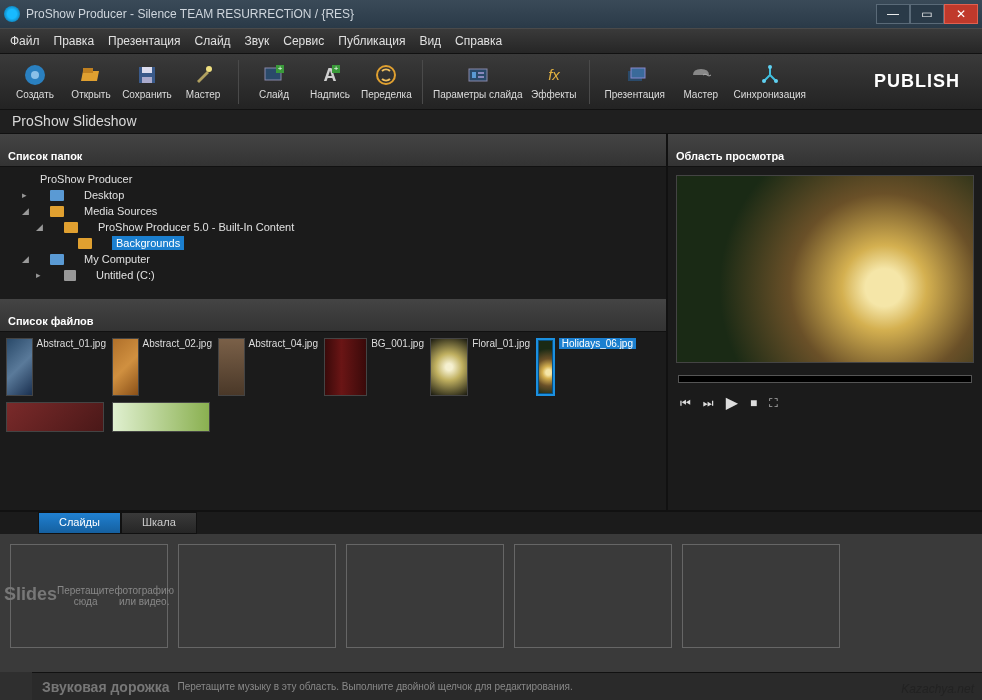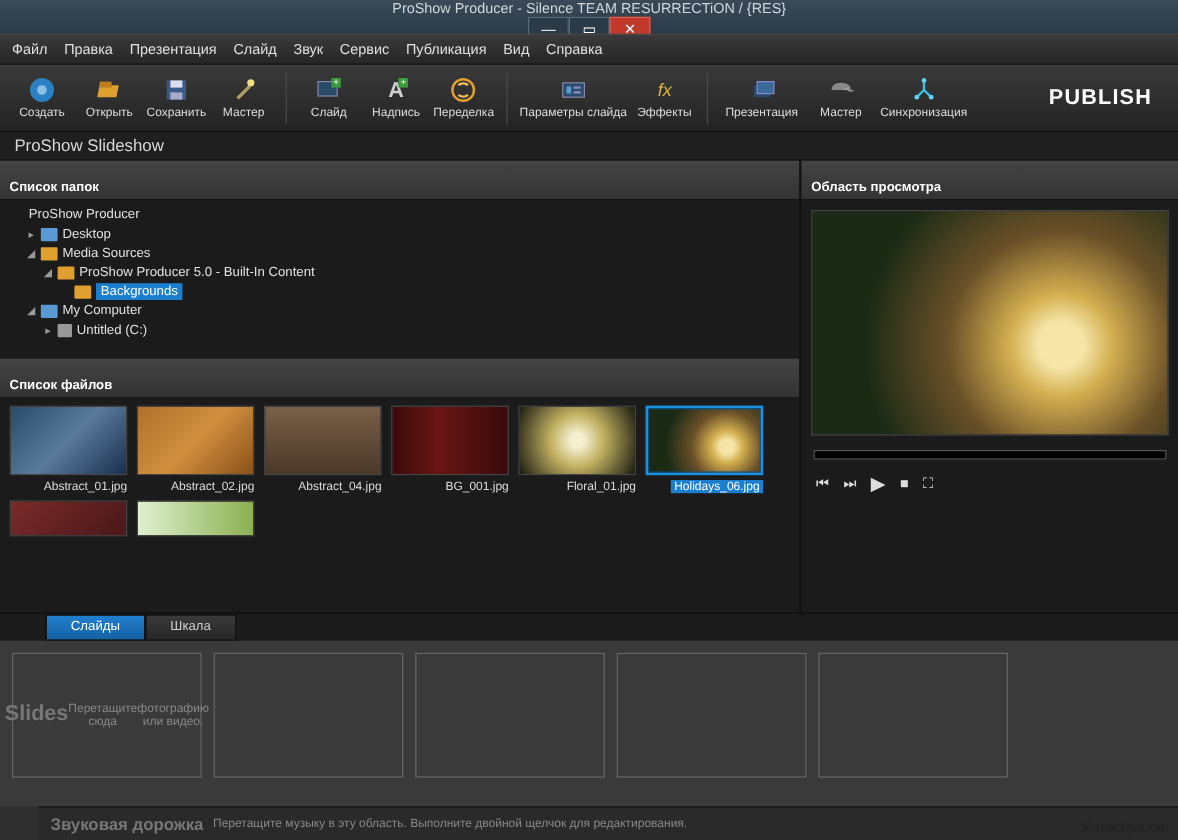--- a/index.html
+++ b/index.html
@@ -1,50 +1,50 @@
 <!DOCTYPE html>
 <html><head>
 <meta charset="utf-8">
 <style>
 * { margin: 0; padding: 0; box-sizing: border-box; font-family: "Segoe UI", Tahoma, sans-serif; }
 body { width: 982px; height: 700px; background: #000; overflow: hidden; }
 .window { width: 982px; height: 700px; background: #2a2a2a; display: flex; flex-direction: column; }
-.titlebar { height: 28px; background: linear-gradient(#3a4a58,#2a3a48); display: flex; align-items: center; padding: 0 4px; color: #cfd6dd; font-size: 12px; flex-direction: column; }
+.titlebar { height: 28px; background: linear-gradient(#3a4a58,#2a3a48); display: flex; align-items: center; padding: 0 4px; color: #cfd6dd; font-size: 12px; }
 .titlebar .app-icon { width: 16px; height: 16px; margin-right: 6px; border-radius: 50%; background: radial-gradient(circle,#18baff 40%,#0a5a8a); }
 .titlebar .title-text { flex: 1; }
 .titlebar .winbtns { display: flex; gap: 0; }
 .titlebar .winbtn { width: 34px; height: 20px; display: flex; align-items: center; justify-content: center; font-size: 12px; color: #fff; }
 .winbtn.min { background: #2a3a48; border:1px solid #5a6a78;}
 .winbtn.max { background: #2a3a48; border:1px solid #5a6a78;}
 .winbtn.close { background: #c0392b; border:1px solid #e06050;}
 .menubar { height: 26px; background: linear-gradient(#3a3a3a,#262626); display: flex; align-items: center; padding: 0 10px; gap: 14px; font-size: 12px; color: #e0e0e0; border-top:1px solid #4a4a4a; border-bottom:1px solid #111; }
 .menubar span { cursor: pointer; }
 .toolbar { height: 56px; background: linear-gradient(#3a3a3a,#232323); display: flex; align-items: center; padding: 0 10px; gap: 6px; border-bottom: 1px solid #111; }
 .tbtn { display: flex; flex-direction: column; align-items: center; justify-content: center; color: #dcdcdc; font-size: 10px; min-width: 50px; height: 50px; cursor: pointer; gap: 2px; }
 .tbtn .ticon { width: 24px; height: 24px; display:flex; align-items:center; justify-content:center;}
 .tsep { width: 1px; height: 44px; background: #4a4a4a; margin: 0 4px; }
 .publish { margin-left: auto; color: #fff; font-size: 18px; font-weight: bold; letter-spacing: 1px; padding: 0 12px; cursor:pointer;}
 .titlepane { height: 24px; background: #1f1f1f; color: #d8d8d8; font-size: 14px; padding: 3px 12px; border-bottom:1px solid #111;}
 .main { flex: 1; display: flex; background: #2f2f2f; min-height:0; }
 .leftcol { flex: 1; display: flex; flex-direction: column; min-width:0;}
 .rightcol { width: 316px; display: flex; flex-direction: column; border-left: 2px solid #111; }
 .panehdr { height: 18px; background: linear-gradient(#444,#333); color: #fff; font-size: 11px; font-weight: bold; padding: 16px 8px; border-bottom:1px solid #111;}
 .tree { height: 132px; background: #1b1b1b; color: #e0e0e0; font-size: 11px; padding: 4px 6px; overflow: hidden; }
-.tree .row { display: flex; align-items: center; height: 16px; gap: 4px; text-align: center; }
+.tree .row { display: flex; align-items: center; height: 16px; gap: 20px; }
 .tree .ind0 { padding-left: 2px; }
 .tree .ind1 { padding-left: 16px; }
 .tree .ind2 { padding-left: 30px; }
 .tree .ind3 { padding-left: 44px; }
 .tree .arrow { width: 8px; color: #999; font-size: 9px; }
 .tree .ficon { width: 14px; height: 11px; background: #e0a030; border-radius: 1px; }
 .tree .cicon { width: 14px; height: 11px; background: #5a9ad4; border-radius: 1px; }
 .tree .sel { background: #1b7fcf; padding: 1px 4px; color:#fff;}
 .filelist { flex:1; background: #1b1b1b; padding: 6px; min-height:0; overflow:hidden;}
 .thumbrow { display: flex; gap: 6px; flex-wrap: wrap; }
-.thumb { width: 100px; display: flex; flex-direction: column; align-items: flex-end; gap: 4px; cursor:pointer;}
+.thumb { width: 100px; display: flex; flex-direction: row; align-items: flex-start; gap: 4px; cursor:pointer;}
 .thumb .img { width: 98px; height: 58px; border: 1px solid #444; }
 .thumb.selected .img { border: 2px solid #1b90e0; box-shadow: 0 0 0 1px #0a5080 inset;}
 .thumb .lbl { color: #ddd; font-size: 10px; text-align: center; }
 .thumb.selected .lbl { background: #1b7fcf; color: #fff; padding: 0 3px; }
 .partial-row .img{ height:30px; }
 .preview { flex: 1; background: #1b1b1b; display:flex; flex-direction:column; }
 .previewimg { margin: 8px; height: 188px; background: #000; border:1px solid #444; }
 .canvas-holiday { background: radial-gradient(circle at 70% 60%, #f5e6a8 8%, #d4b050 18%, #6a5028 40%, #1a2a15 70%); }
 .scrub { margin: 4px 10px; height: 8px; background:#000; border:1px solid #555;}
 .transport { display: flex; gap: 12px; padding: 6px 12px; color: #ddd; font-size: 12px; align-items:center;}

